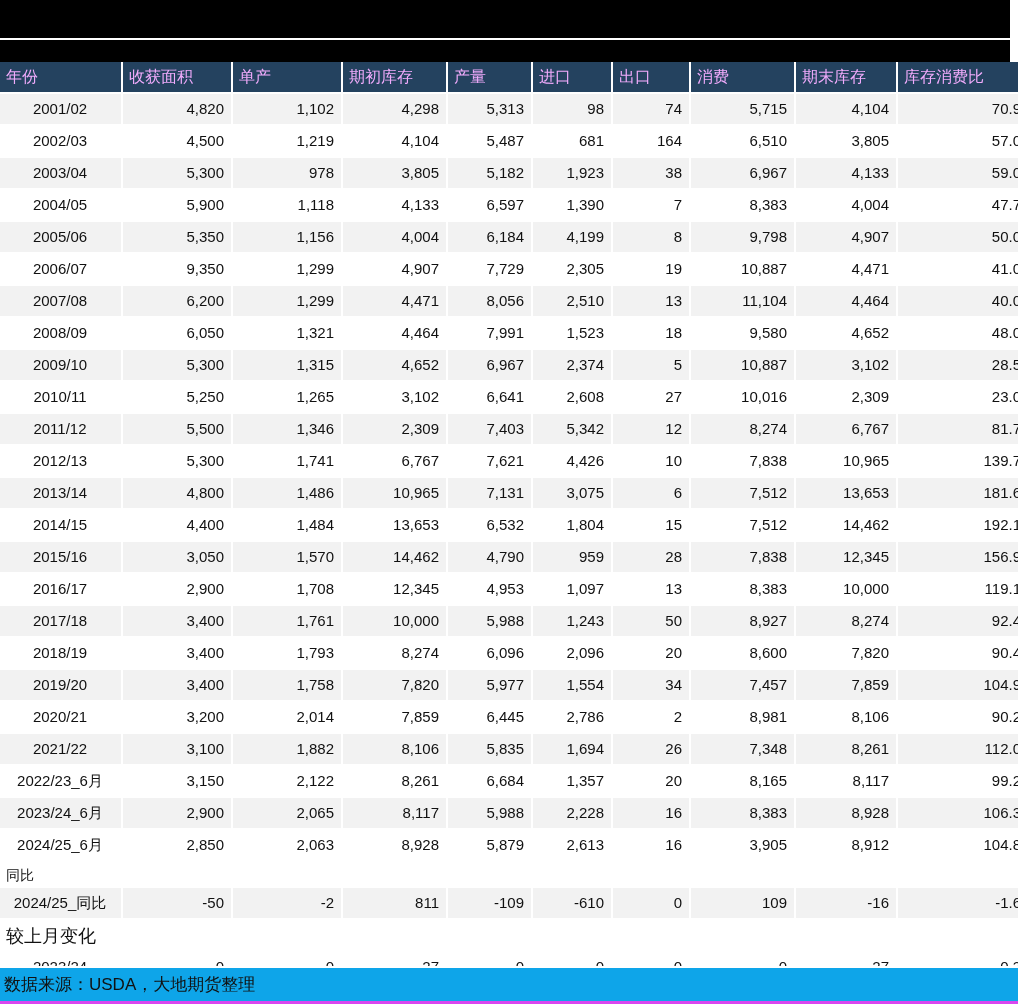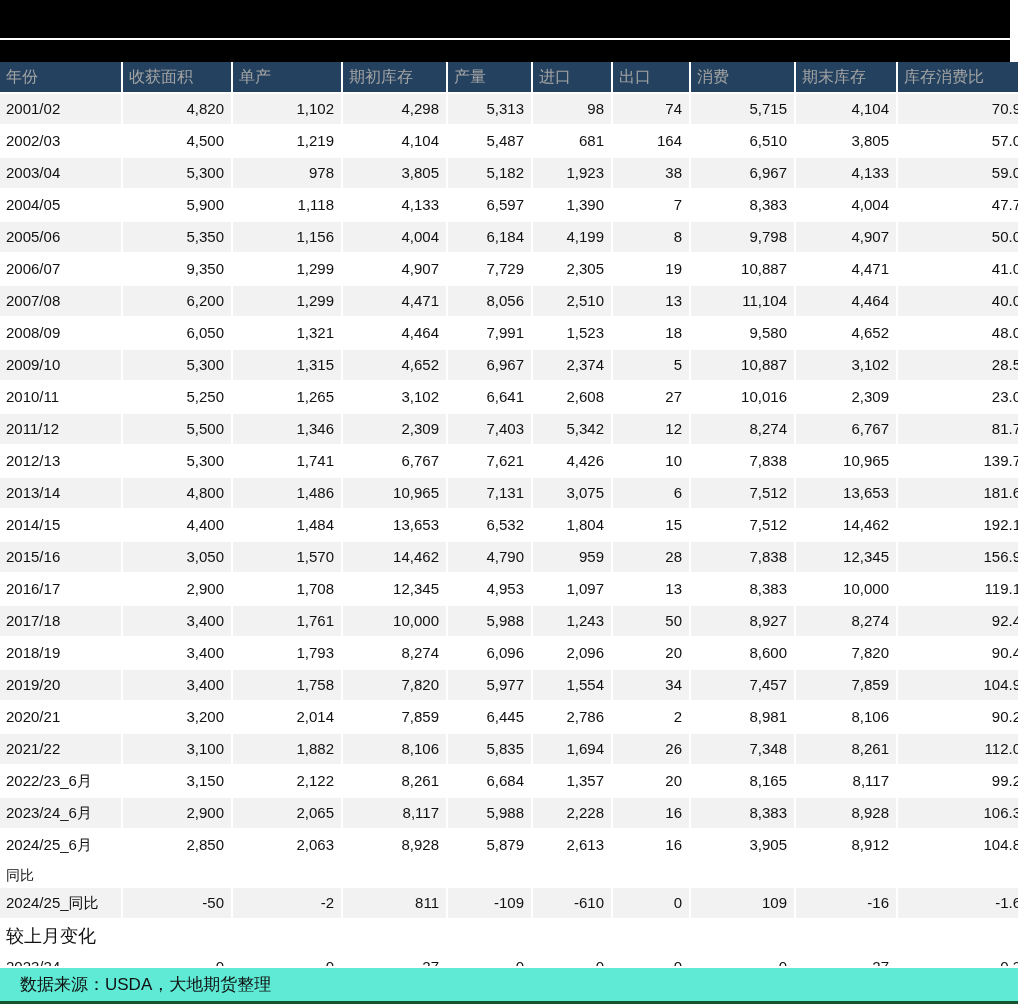--- a/index.html
+++ b/index.html
@@ -52,35 +52,35 @@
     border-right: 2px solid #ffffff;
     border-bottom: 2px solid #ffffff;
   }
   table.grid td:last-child, table.grid th:last-child {
     border-right: none;
   }
 
   
   thead th {
     background: #24425F;
-    color: #a3a3a3;
+    color: #f0abfc;
     font-weight: bold;
     font-size: 16px;
     height: 34px;
     line-height: 34px;
     border-bottom: none;
     border-right: none;
     vertical-align: middle;
   }
   th.hc-year { text-align: left; }
   th.hc-num  { text-align: left; }
 
   
   tbody td { color: #111111; }
-  td.c-year { text-align: left;  background: #f2f2f2; margin-left: 25px; }
+  td.c-year { text-align: center;  background: #f2f2f2; margin-left: 25px; }
   td.c-num  { text-align: right; background: #f2f2f2; }
   tr.odd td.c-year, tr.odd td.c-num { background: #ffffff; }
 
   
   tr.section td {
     background: #ffffff;
     border-right: none;
     border-bottom: none;
     text-align: left;
     color: #111111;
@@ -94,27 +94,27 @@
     font-size: 18px;
   }
 
   
   .footnote {
     position: absolute;
     left: 0;
     top: 966px;
     width: 1018px;
     height: 38px;
-    background: #5eead4;
+    background: #0ea5e9;
     font-size: 17px;
     color: #111111;
     line-height: 34px;
-    padding-left: 20px;
+    padding-left: 4px;
     border-top: 2px solid #ffffff;
-    border-bottom: 3px solid #14532d;
+    border-bottom: 3px solid #d946ef;
   }
 </style>
 </head>
 <body>
 
 <div id="page">
 
   <div class="topbar-a"></div>
   <div class="topbar-b"></div>
 

